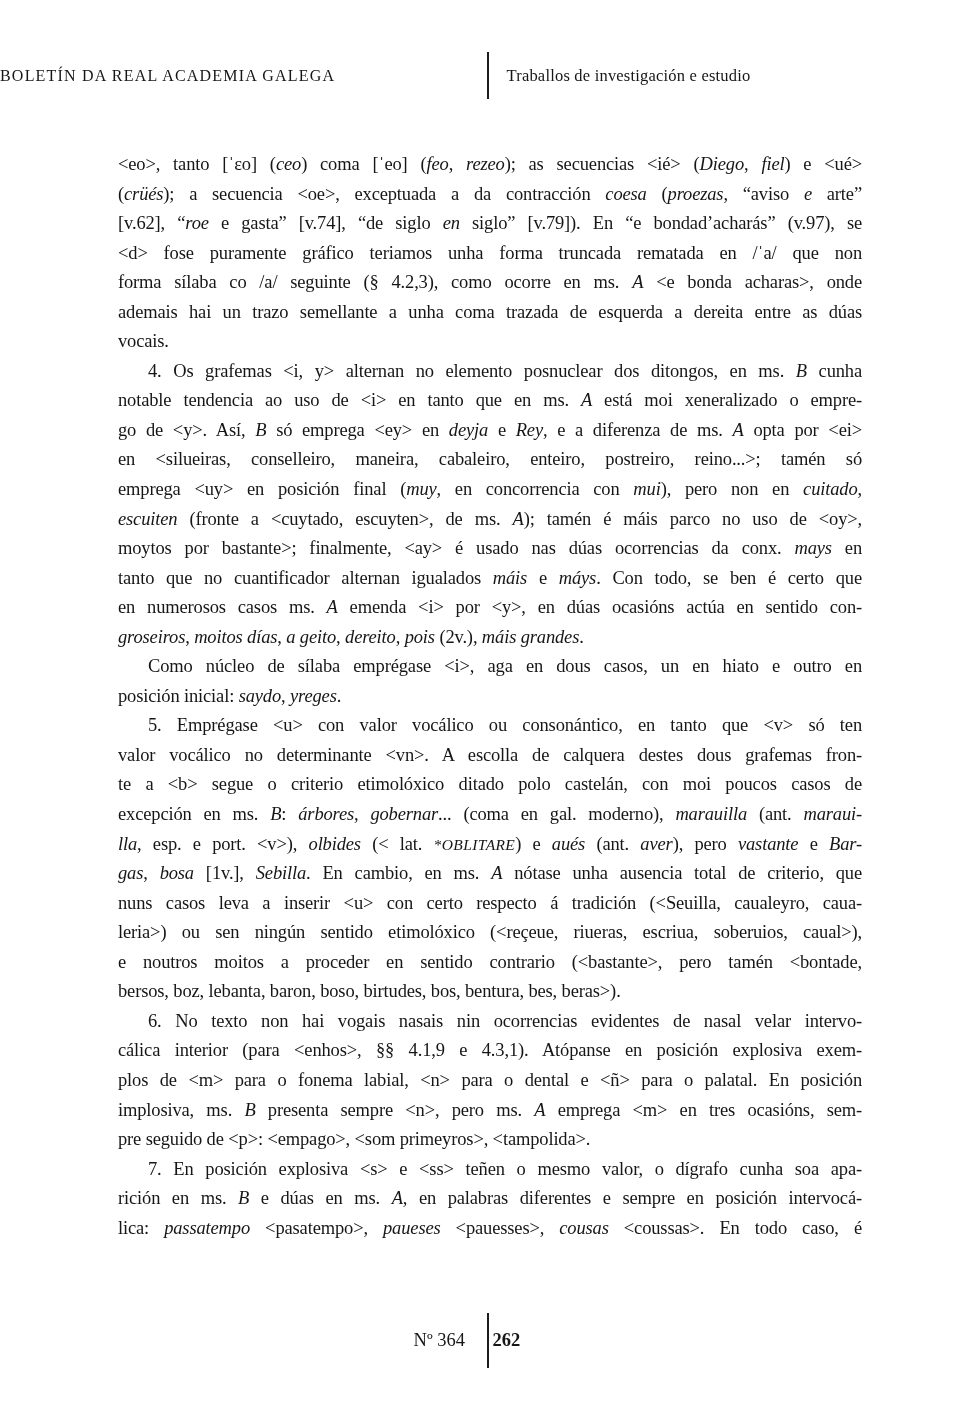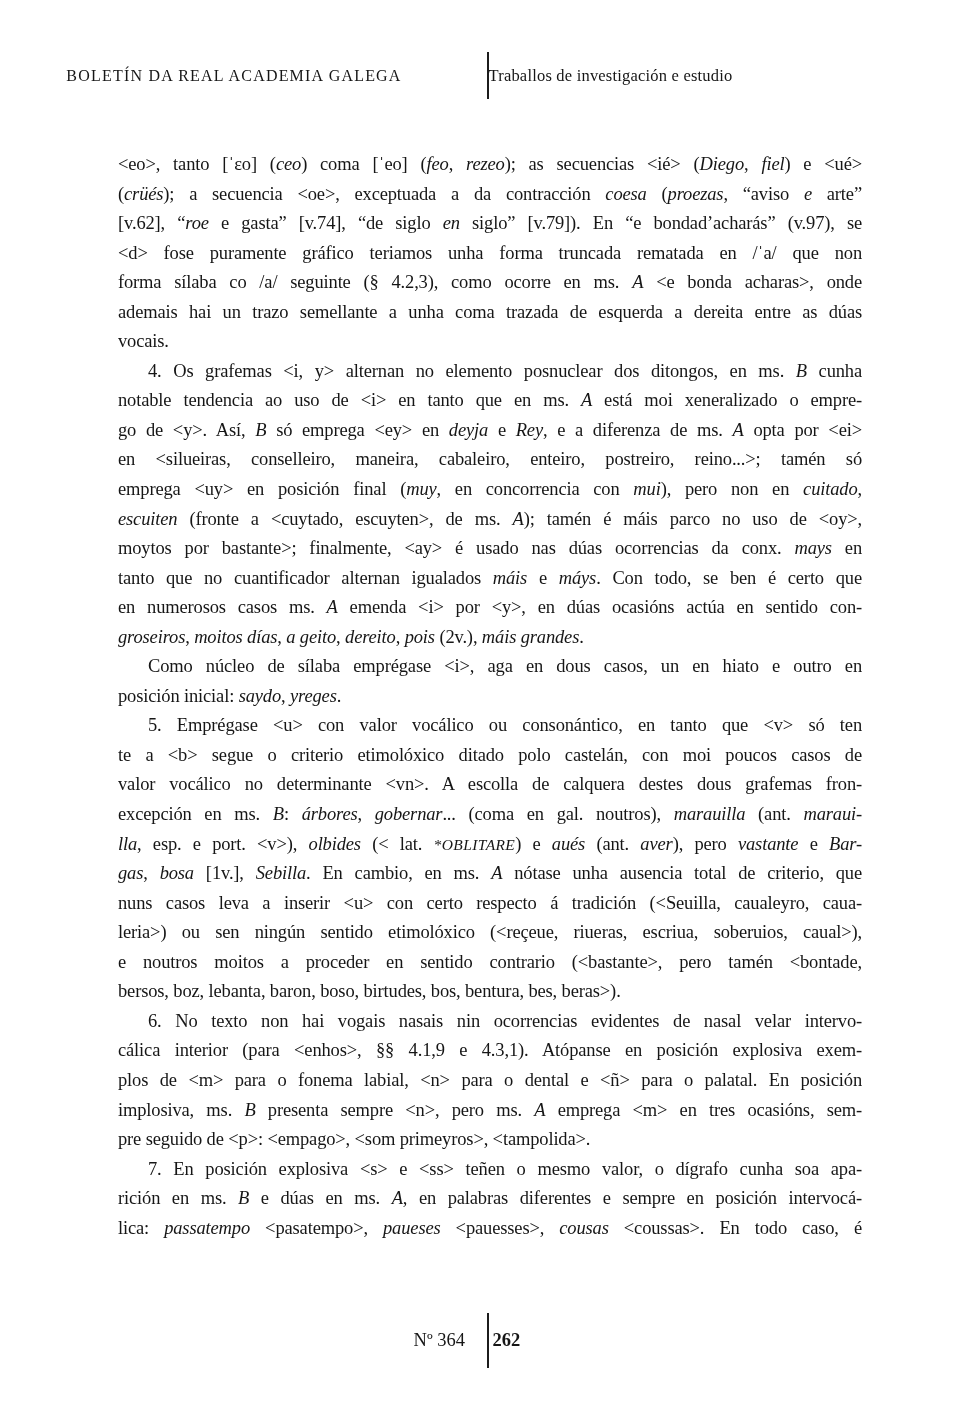--- a/index.html
+++ b/index.html
@@ -17,28 +17,28 @@
   }
 
   
   .header {
     position: absolute; top: 52px; left: 0;
     width: 975px; height: 47px;
     display: flex; align-items: center;
   }
   .h-left {
     width: 487px; box-sizing: border-box;
-    text-align: center; padding-right: 19px;
+    text-align: left; padding-right: 19px;
     font-size: 16px; letter-spacing: 1.2px;
     white-space: nowrap;
     font-family: Liberation Serif, serif;
   }
   .h-divider { width: 1.5px; height: 47px; background: #1c1c1c; }
   .h-right {
-    font-size: 16.5px;
+    padding-left: 18px; font-size: 16.5px;
     letter-spacing: 0.2px; white-space: nowrap;
   }
 
   
   .body-text {
     position: absolute; top: 150px; left: 118px;
     width: 744px;
   }
   .line {
     font-size: 18.5px;
@@ -94,23 +94,23 @@
       <div class="line"><span>en &lt;silueiras, conselleiro, maneira, cabaleiro, enteiro, postreiro, reino...&gt;; tamén só</span></div>
       <div class="line"><span>emprega &lt;uy&gt; en posición final (</span><span class="it">muy</span><span>, en concorrencia con </span><span class="it">mui</span><span>), pero non en </span><span class="it">cuitado</span><span>,</span></div>
       <div class="line"><span class="it">escuiten</span><span> (fronte a &lt;cuytado, escuyten&gt;, de ms. </span><span class="it">A</span><span>); tamén é máis parco no uso de &lt;oy&gt;,</span></div>
       <div class="line"><span>moytos por bastante&gt;; finalmente, &lt;ay&gt; é usado nas dúas ocorrencias da conx. </span><span class="it">mays</span><span> en</span></div>
       <div class="line"><span>tanto que no cuantificador alternan igualados </span><span class="it">máis</span><span> e </span><span class="it">máys</span><span>. Con todo, se ben é certo que</span></div>
       <div class="line"><span>en numerosos casos ms. </span><span class="it">A</span><span> emenda &lt;i&gt; por &lt;y&gt;, en dúas ocasións actúa en sentido con-</span></div>
       <div class="line last"><span class="it">groseiros</span><span>, </span><span class="it">moitos días</span><span>, </span><span class="it">a geito</span><span>, </span><span class="it">dereito</span><span>, </span><span class="it">pois</span><span> (2v.), </span><span class="it">máis grandes</span><span>.</span></div>
       <div class="line indent"><span>Como núcleo de sílaba emprégase &lt;i&gt;, aga en dous casos, un en hiato e outro en</span></div>
       <div class="line last"><span>posición inicial: </span><span class="it">saydo</span><span>, </span><span class="it">yreges</span><span>.</span></div>
       <div class="line indent"><span>5. Emprégase &lt;u&gt; con valor vocálico ou consonántico, en tanto que &lt;v&gt; só ten</span></div>
+      <div class="line"><span>valor vocálico no determinante &lt;vn&gt;. A escolla de calquera destes dous grafemas fron-</span></div>
       <div class="line"><span>te a &lt;b&gt; segue o criterio etimolóxico ditado polo castelán, con moi poucos casos de</span></div>
-      <div class="line"><span>valor vocálico no determinante &lt;vn&gt;. A escolla de calquera destes dous grafemas fron-</span></div>
-      <div class="line"><span>excepción en ms. </span><span class="it">B</span><span>: </span><span class="it">árbores</span><span>, </span><span class="it">gobernar</span><span>... (coma en gal. noutros), </span><span class="it">marauilla</span><span> (ant. </span><span class="it">maraui-</span></div>
+      <div class="line"><span>excepción en ms. </span><span class="it">B</span><span>: </span><span class="it">árbores</span><span>, </span><span class="it">gobernar</span><span>... (coma en gal. moderno), </span><span class="it">marauilla</span><span> (ant. </span><span class="it">maraui-</span></div>
       <div class="line"><span class="it">lla</span><span>, esp. e port. &lt;v&gt;), </span><span class="it">olbides</span><span> (&lt; lat. </span><span class="sc">*OBLITARE</span><span>) e </span><span class="it">aués</span><span> (ant. </span><span class="it">aver</span><span>), pero </span><span class="it">vastante</span><span> e </span><span class="it">Bar-</span></div>
       <div class="line"><span class="it">gas</span><span>, </span><span class="it">bosa</span><span> [1v.], </span><span class="it">Sebilla</span><span>. En cambio, en ms. </span><span class="it">A</span><span> nótase unha ausencia total de criterio, que</span></div>
       <div class="line"><span>nuns casos leva a inserir &lt;u&gt; con certo respecto á tradición (&lt;Seuilla, caualeyro, caua-</span></div>
       <div class="line"><span>leria&gt;) ou sen ningún sentido etimolóxico (&lt;reçeue, riueras, escriua, soberuios, caual&gt;),</span></div>
       <div class="line"><span>e noutros moitos a proceder en sentido contrario (&lt;bastante&gt;, pero tamén &lt;bontade,</span></div>
       <div class="line last"><span>bersos, boz, lebanta, baron, boso, birtudes, bos, bentura, bes, beras&gt;).</span></div>
       <div class="line indent"><span>6. No texto non hai vogais nasais nin ocorrencias evidentes de nasal velar intervo-</span></div>
       <div class="line"><span>cálica interior (para &lt;enhos&gt;, §§ 4.1,9 e 4.3,1). Atópanse en posición explosiva exem-</span></div>
       <div class="line"><span>plos de &lt;m&gt; para o fonema labial, &lt;n&gt; para o dental e &lt;ñ&gt; para o palatal. En posición</span></div>
       <div class="line"><span>implosiva, ms. </span><span class="it">B</span><span> presenta sempre &lt;n&gt;, pero ms. </span><span class="it">A</span><span> emprega &lt;m&gt; en tres ocasións, sem-</span></div>

